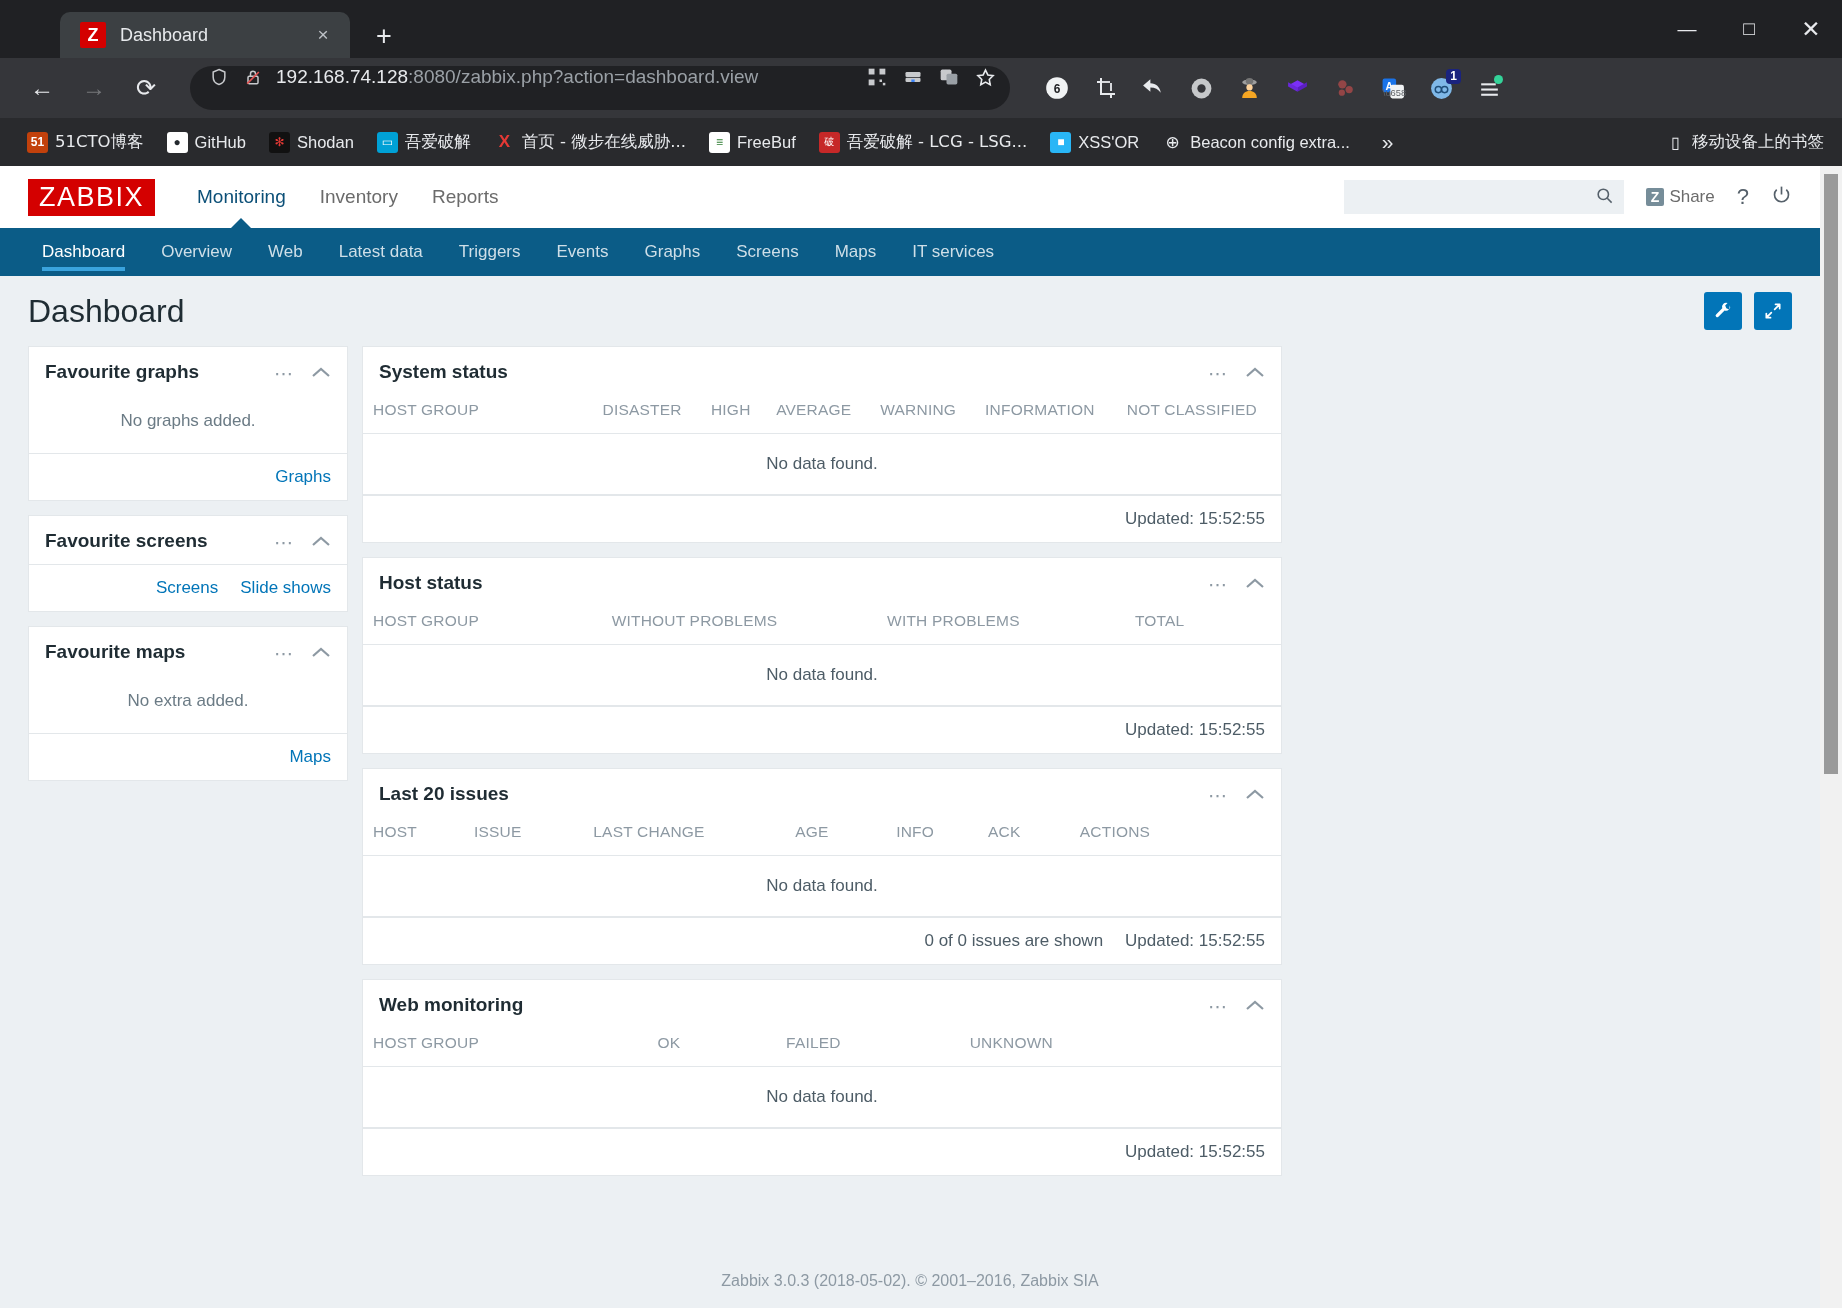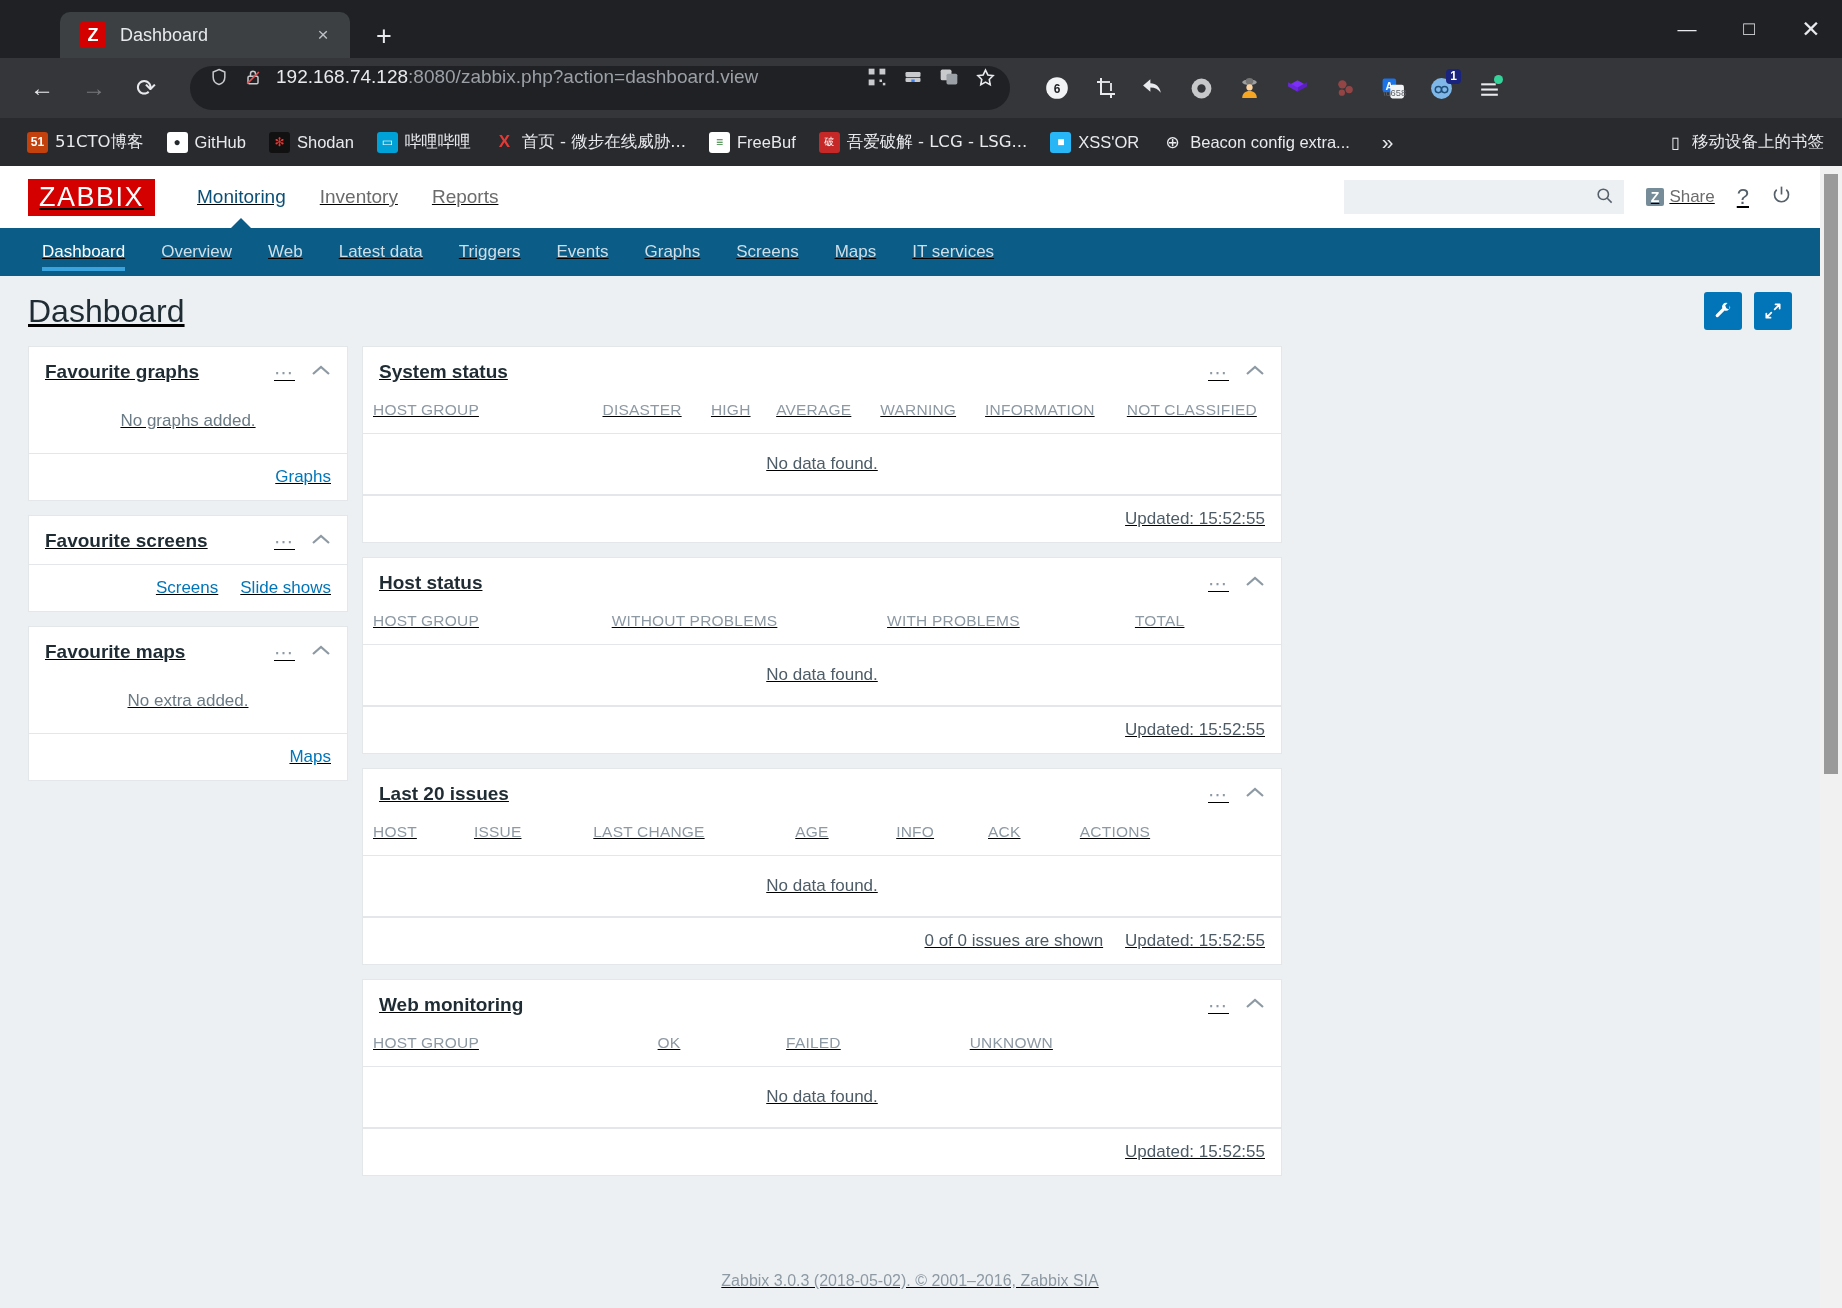--- a/index.html
+++ b/index.html
@@ -66,21 +66,21 @@
     padding: 0 18px; gap: 5px; flex: 0 0 48px; position: relative;
   }
   .bm { display: flex; align-items: center; gap: 7px; padding: 5px 9px; border-radius: 5px;
         color: #e8eaed; font-size: 16.5px; white-space: nowrap; cursor: pointer; }
   .bm-ico { width: 21px; height: 21px; flex: 0 0 21px; border-radius: 3px;
             display: flex; align-items: center; justify-content: center; font-size: 12px; color: #fff; }
   .bm-overflow { color: #e8eaed; font-size: 21px; margin-left: 18px; cursor: pointer; }
   .bm-right { margin-left: auto; display: flex; align-items: center; gap: 6px; }
 
   
-  .viewport { flex: 1; background: #8b5cf6; position: relative; display: flex; overflow: hidden; text-decoration: underline; }
+  .viewport { flex: 1; background: #8b5cf6; position: relative; display: flex; overflow: hidden; }
   .pagearea { flex: 1; display: flex; flex-direction: column; background: #ecf0f3; overflow: hidden; }
 
   .zbx-header {
     background: #fff; height: 62px; display: flex; align-items: center;
     padding: 0 28px; flex: 0 0 62px; position: relative;
   }
   .zbx-logo {
     background: #d40000; color: #fff; font-size: 27px; font-weight: 300;
     letter-spacing: 1.5px; padding: 5px 11px; line-height: 1; font-family: "Liberation Sans", sans-serif;
   }
@@ -123,21 +123,21 @@
   .page-title { font-size: 32px; color: #1f2c33; font-weight: normal; }
   .page-actions { margin-left: auto; display: flex; gap: 12px; }
   .act-btn { width: 38px; height: 38px; background: #0275b8; border-radius: 3px;
              display: flex; align-items: center; justify-content: center; cursor: pointer; }
 
   .dash-grid { display: flex; gap: 14px; align-items: flex-start; flex: 1; overflow: hidden; }
   .col-left { width: 320px; flex: 0 0 320px; display: flex; flex-direction: column; gap: 14px; }
   .col-mid { width: 920px; flex: 0 0 920px; display: flex; flex-direction: column; gap: 14px; }
 
   .widget { background: #fff; border: 1px solid #e3e7ea; }
-  .w-head { display: flex; align-items: center; padding: 14px 16px 12px 16px; }
+  .w-head { display: flex; align-items: flex-end; padding: 14px 16px 12px 16px; }
   .w-title { font-size: 19px; font-weight: bold; color: #1f2c33; }
   .w-ctrl { margin-left: auto; display: flex; align-items: center; gap: 16px; }
   .dots { color: #8d99a3; font-size: 19px; letter-spacing: 2px; cursor: pointer; line-height: 1; }
   .chev { cursor: pointer; }
   .w-empty { text-align: center; color: #6b7b85; font-size: 17px; padding: 16px 0 22px 0; }
   .w-foot { border-top: 1px solid #e3e7ea; padding: 13px 16px; display: flex;
             justify-content: flex-end; gap: 22px; }
   .w-foot a { color: #0275b8; font-size: 17px; text-decoration: none; cursor: pointer; }
   .w-foot .muted { color: #4d5c66; font-size: 17px; }
 
@@ -313,21 +313,21 @@
     <div class="bm">
       <span class="bm-ico" style="background:#fff;color:#24292e;">●</span>
       <span>GitHub</span>
     </div>
     <div class="bm">
       <span class="bm-ico" style="background:#111;color:#e53935;">✻</span>
       <span>Shodan</span>
     </div>
     <div class="bm">
       <span class="bm-ico" style="background:#00a1d6;">▭</span>
-      <span class="cjk">哔哩哔哩</span>
+      <span class="cjk">吾爱破解</span>
     </div>
     <div class="bm">
       <span class="bm-ico" style="color:#e53935;font-weight:bold;font-size:17px;">X</span>
       <span class="cjk">首页 - 微步在线威胁...</span>
     </div>
     <div class="bm">
       <span class="bm-ico" style="background:#fff;color:#2e7d32;">≡</span>
       <span>FreeBuf</span>
     </div>
     <div class="bm">

